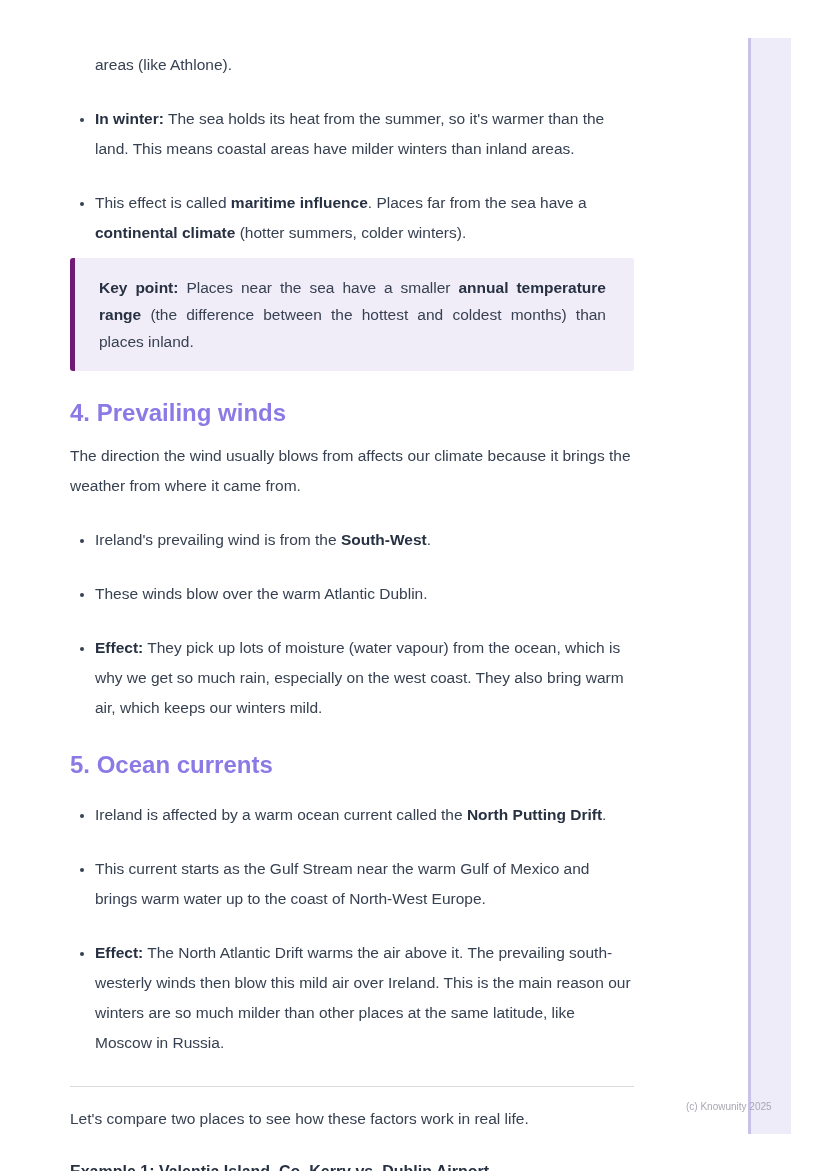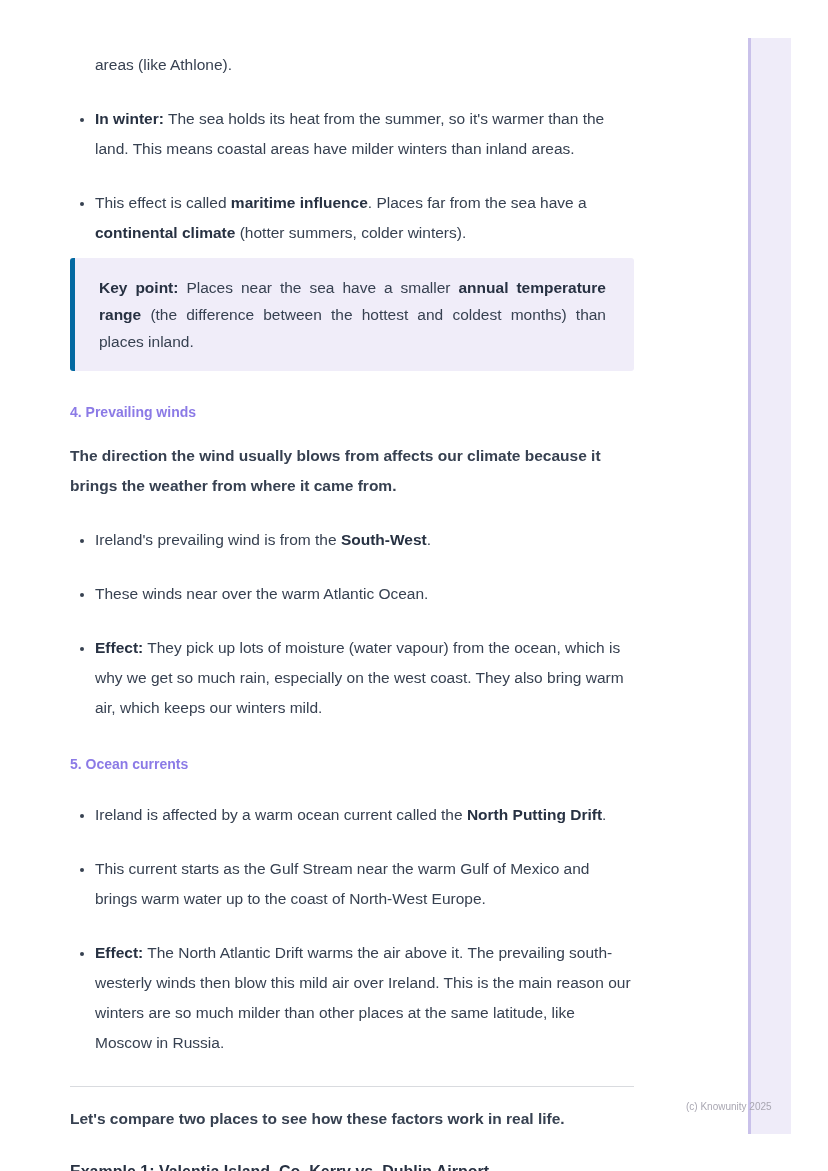--- a/index.html
+++ b/index.html
@@ -15,32 +15,32 @@
     font-size:15.5px;line-height:30px;
   }
   strong{color:#273142;font-weight:700;}
   .fragment{padding-left:25px;margin:0;}
   ul{list-style:disc;margin:5px 0 0 0;padding-left:25px;}
   li{margin-bottom:5px;color:#374151;margin-top:24px;}
   li::marker{color:#374151;font-size:13px;}
   .callout{
     margin-top:10px;
     background:#f0edf9;
-    border-left:5px solid #0369a1;
+    border-left:5px solid #701a75;
     border-radius:3px;
     padding:16px 28px 16px 24px;
     line-height:27px;
     text-align:justify;
   }
   h3.section-heading{
     margin:30px 0 0 0;
-    font-size:14px;line-height:23px;font-weight:700;
+    font-size:24px;line-height:23px;font-weight:700;
     color:#8b7ae6;
   }
-  p.para{margin:17px 0 0 0;font-weight:bold;}
+  p.para{margin:17px 0 0 0;}
   h2.big-heading{
     margin:27px 0 0 0;
     font-size:24.5px;line-height:28px;font-weight:700;
     color:#8873e9;letter-spacing:0.1px;
   }
   .divider{
     border:none;border-top:1px solid #d9dbdf;
     margin:28px 0 0 0;height:0;
   }
   p.example-heading{margin:27px 0 0 0;font-weight:700;color:#273142;font-size:16px;line-height:22px;}
@@ -68,21 +68,21 @@
     <li><strong>In winter:</strong> The sea holds its heat from the summer, so it's warmer than the land. This means coastal areas have milder winters than inland areas.</li>
     <li>This effect is called <strong>maritime influence</strong>. Places far from the sea have a <strong>continental climate</strong> (hotter summers, colder winters).</li>
   </ul>
 
   <div class="callout"><strong>Key point:</strong> Places near the sea have a smaller <strong>annual temperature range</strong> (the difference between the hottest and coldest months) than places inland.</div>
 
   <h3 class="section-heading">4. Prevailing winds</h3>
   <p class="para">The direction the wind usually blows from affects our climate because it brings the weather from where it came from.</p>
   <ul>
     <li>Ireland's prevailing wind is from the <strong>South-West</strong>.</li>
-    <li>These winds near over the warm Atlantic Ocean.</li>
+    <li>These winds blow over the warm Atlantic Dublin.</li>
     <li><strong>Effect:</strong> They pick up lots of moisture (water vapour) from the ocean, which is why we get so much rain, especially on the west coast. They also bring warm air, which keeps our winters mild.</li>
   </ul>
 
   <h3 class="section-heading">5. Ocean currents</h3>
   <ul>
     <li>Ireland is affected by a warm ocean current called the <strong>North Putting Drift</strong>.</li>
     <li>This current starts as the Gulf Stream near the warm Gulf of Mexico and brings warm water up to the coast of North-West Europe.</li>
     <li><strong>Effect:</strong> The North Atlantic Drift warms the air above it. The prevailing south-westerly winds then blow this mild air over Ireland. This is the main reason our winters are so much milder than other places at the same latitude, like Moscow in Russia.</li>
   </ul>
 

